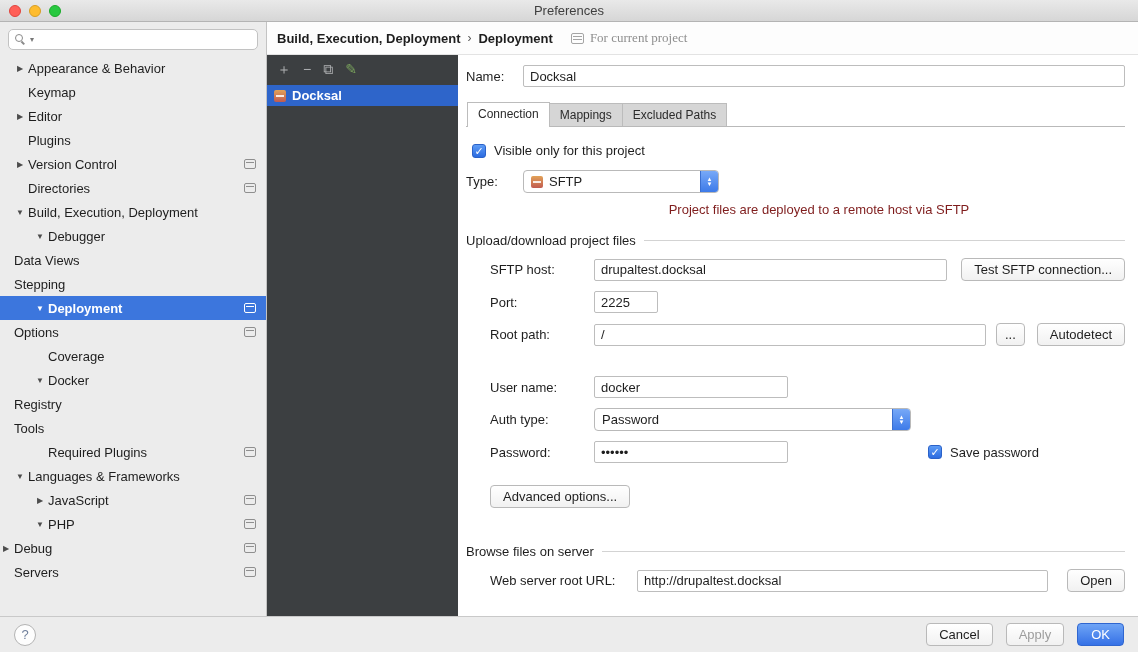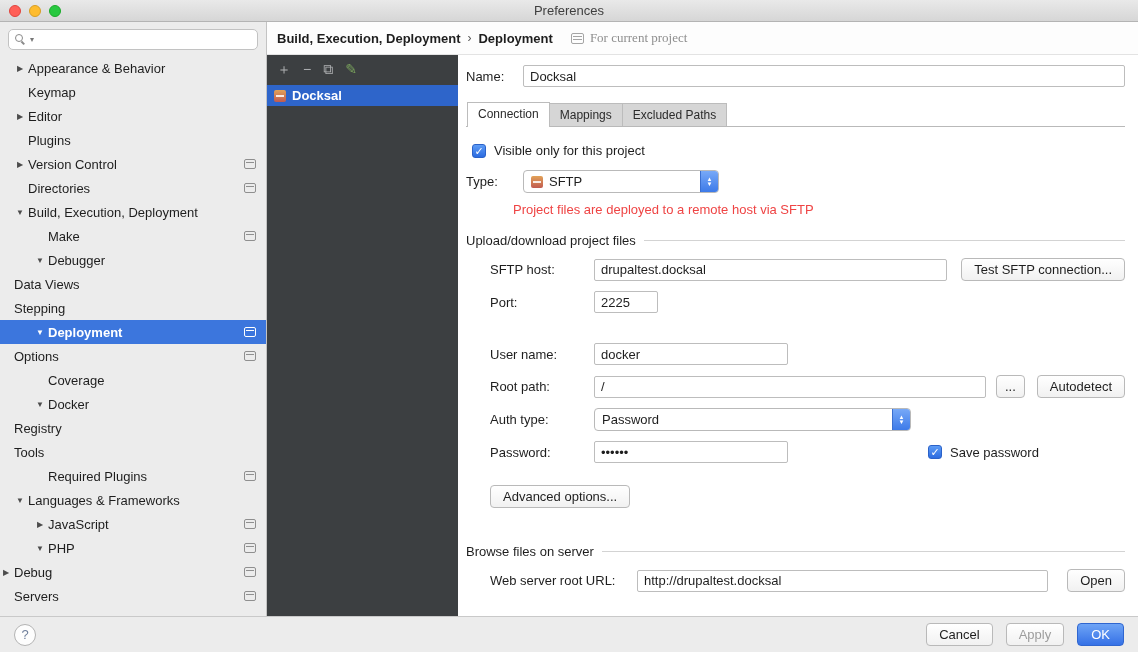--- a/index.html
+++ b/index.html
@@ -80,21 +80,21 @@
   .checkbox-row { display:flex; align-items:center; gap:8px; margin:16px 0 0 6px; flex:0 0 auto; }
 
   .type-row { display:flex; align-items:center; margin-top:12px; flex:0 0 auto; }
   .type-row label { flex:0 0 57px; }
   .dropdown { height:23px; border:1px solid #b9b9b9; border-radius:4px; background:#fff; display:flex; align-items:center; padding-left:7px; gap:6px; cursor:pointer; overflow:hidden; }
   .stepper { margin-left:auto; width:18px; height:23px; background:linear-gradient(#7aabf8,#3a78e8); border-left:1px solid #3a6fd0; display:flex; flex-direction:column; align-items:center; justify-content:center; color:#fff; flex:0 0 18px; }
   .stepper span { font-size:6px; line-height:5px; }
   .dd-type { width:196px; }
   .dd-auth { width:317px; }
 
-  .hint { color:#ef4444; margin:9px 0 0 47px; flex:0 0 auto; }
+  .hint { color:#7f1d1d; margin:9px 0 0 47px; flex:0 0 auto;text-align:center; }
 
   .section-hdr { display:flex; align-items:center; gap:8px; margin-top:16px; flex:0 0 auto; }
   .section-hdr .line { flex:1; border-top:1px solid #d3d3d3; }
 
   .frow { display:flex; align-items:center; margin:10px 0 0 24px; flex:0 0 auto; }
   .frow > label { flex:0 0 104px; }
   .frow.gap-top { margin-top:30px; }
 
   .btn { height:23px; border:1px solid #b9b9b9; border-radius:4px; background:linear-gradient(#ffffff,#f1f1f1); padding:0 12px; font-size:13px; color:#1e1e1e; display:inline-flex; align-items:center; justify-content:center; cursor:pointer; white-space:nowrap; }
 
@@ -166,25 +166,20 @@
           <div class="tree-row lvl0 bold">
             <span class="arrow"></span>
             <span class="tree-label">Directories</span>
             <span class="proj-badge"></span>
           </div>
           <div class="tree-row lvl0 bold">
             <span class="arrow">▼</span>
             <span class="tree-label">Build, Execution, Deployment</span>
           </div>
           <div class="tree-row lvl1">
-            <span class="arrow"></span>
-            <span class="tree-label">Make</span>
-            <span class="proj-badge"></span>
-          </div>
-          <div class="tree-row lvl1">
             <span class="arrow">▼</span>
             <span class="tree-label">Debugger</span>
           </div>
           <div class="tree-row lvl2">
             <span class="arrow"></span>
             <span class="tree-label">Data Views</span>
           </div>
           <div class="tree-row lvl2">
             <span class="arrow"></span>
             <span class="tree-label">Stepping</span>
@@ -315,30 +310,30 @@
             <label>SFTP host:</label>
             <input class="text-field host-field" type="text" value="drupaltest.docksal" style="">
             <button class="btn test-btn">Test SFTP connection...</button>
           </div>
 
           <div class="frow">
             <label>Port:</label>
             <input class="text-field port-field" type="text" value="2225" style="">
           </div>
 
-          <div class="frow gap-top">
-            <label>User name:</label>
-            <input class="text-field user-field" type="text" value="docker" style="">
-          </div>
-
           <div class="frow">
             <label>Root path:</label>
             <input class="text-field root-field" type="text" value="/" style="">
             <button class="btn dots-btn">...</button>
             <button class="btn auto-btn">Autodetect</button>
+          </div>
+
+          <div class="frow gap-top">
+            <label>User name:</label>
+            <input class="text-field user-field" type="text" value="docker" style="">
           </div>
 
           <div class="frow">
             <label>Auth type:</label>
             <div class="dropdown dd-auth">
               <span>Password</span>
               <span class="stepper">
                   <span>▲</span>
                   <span>▼</span>
                 </span>

